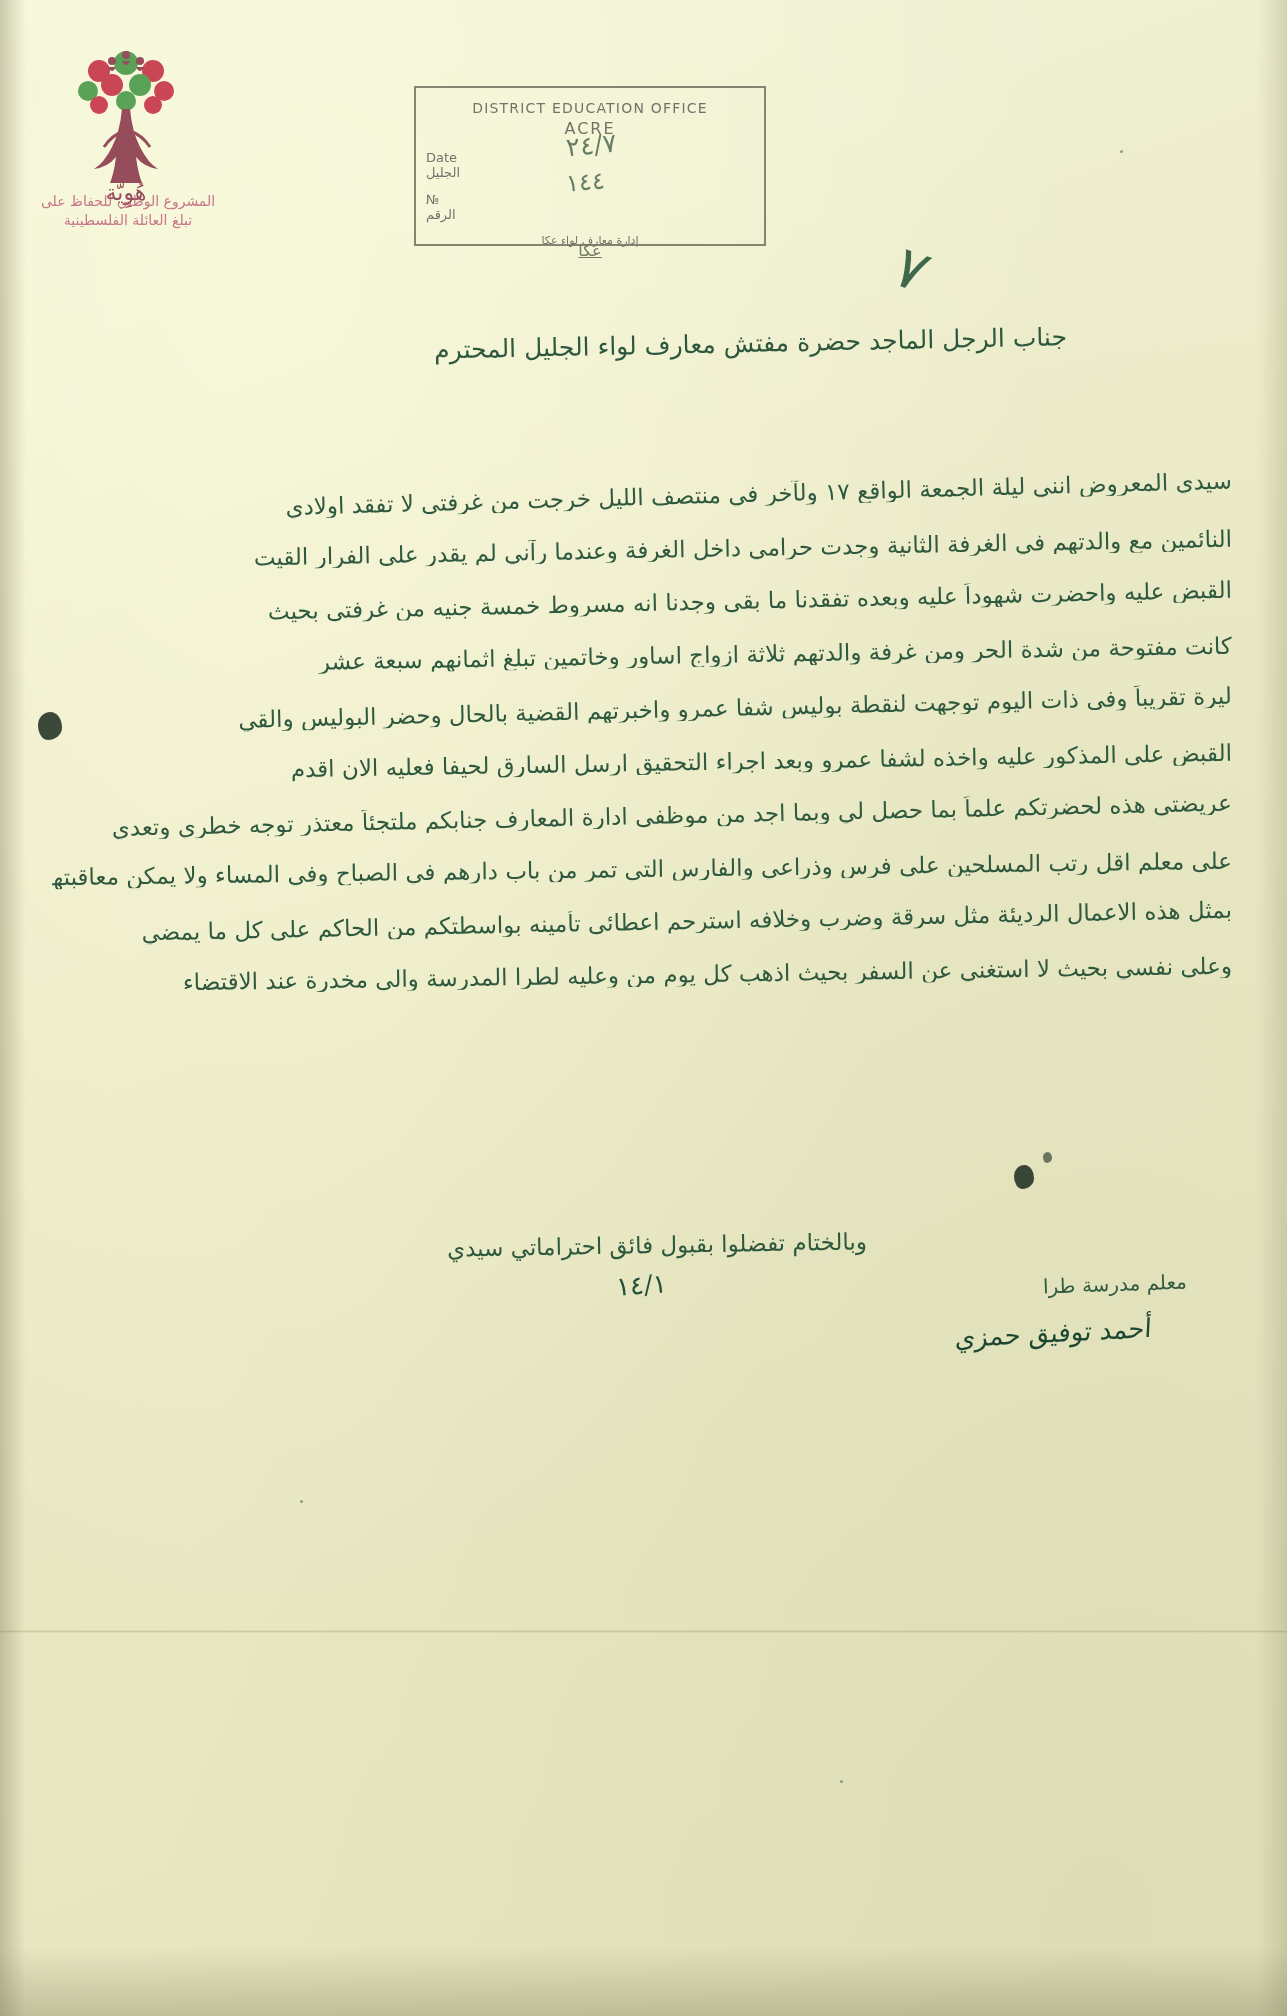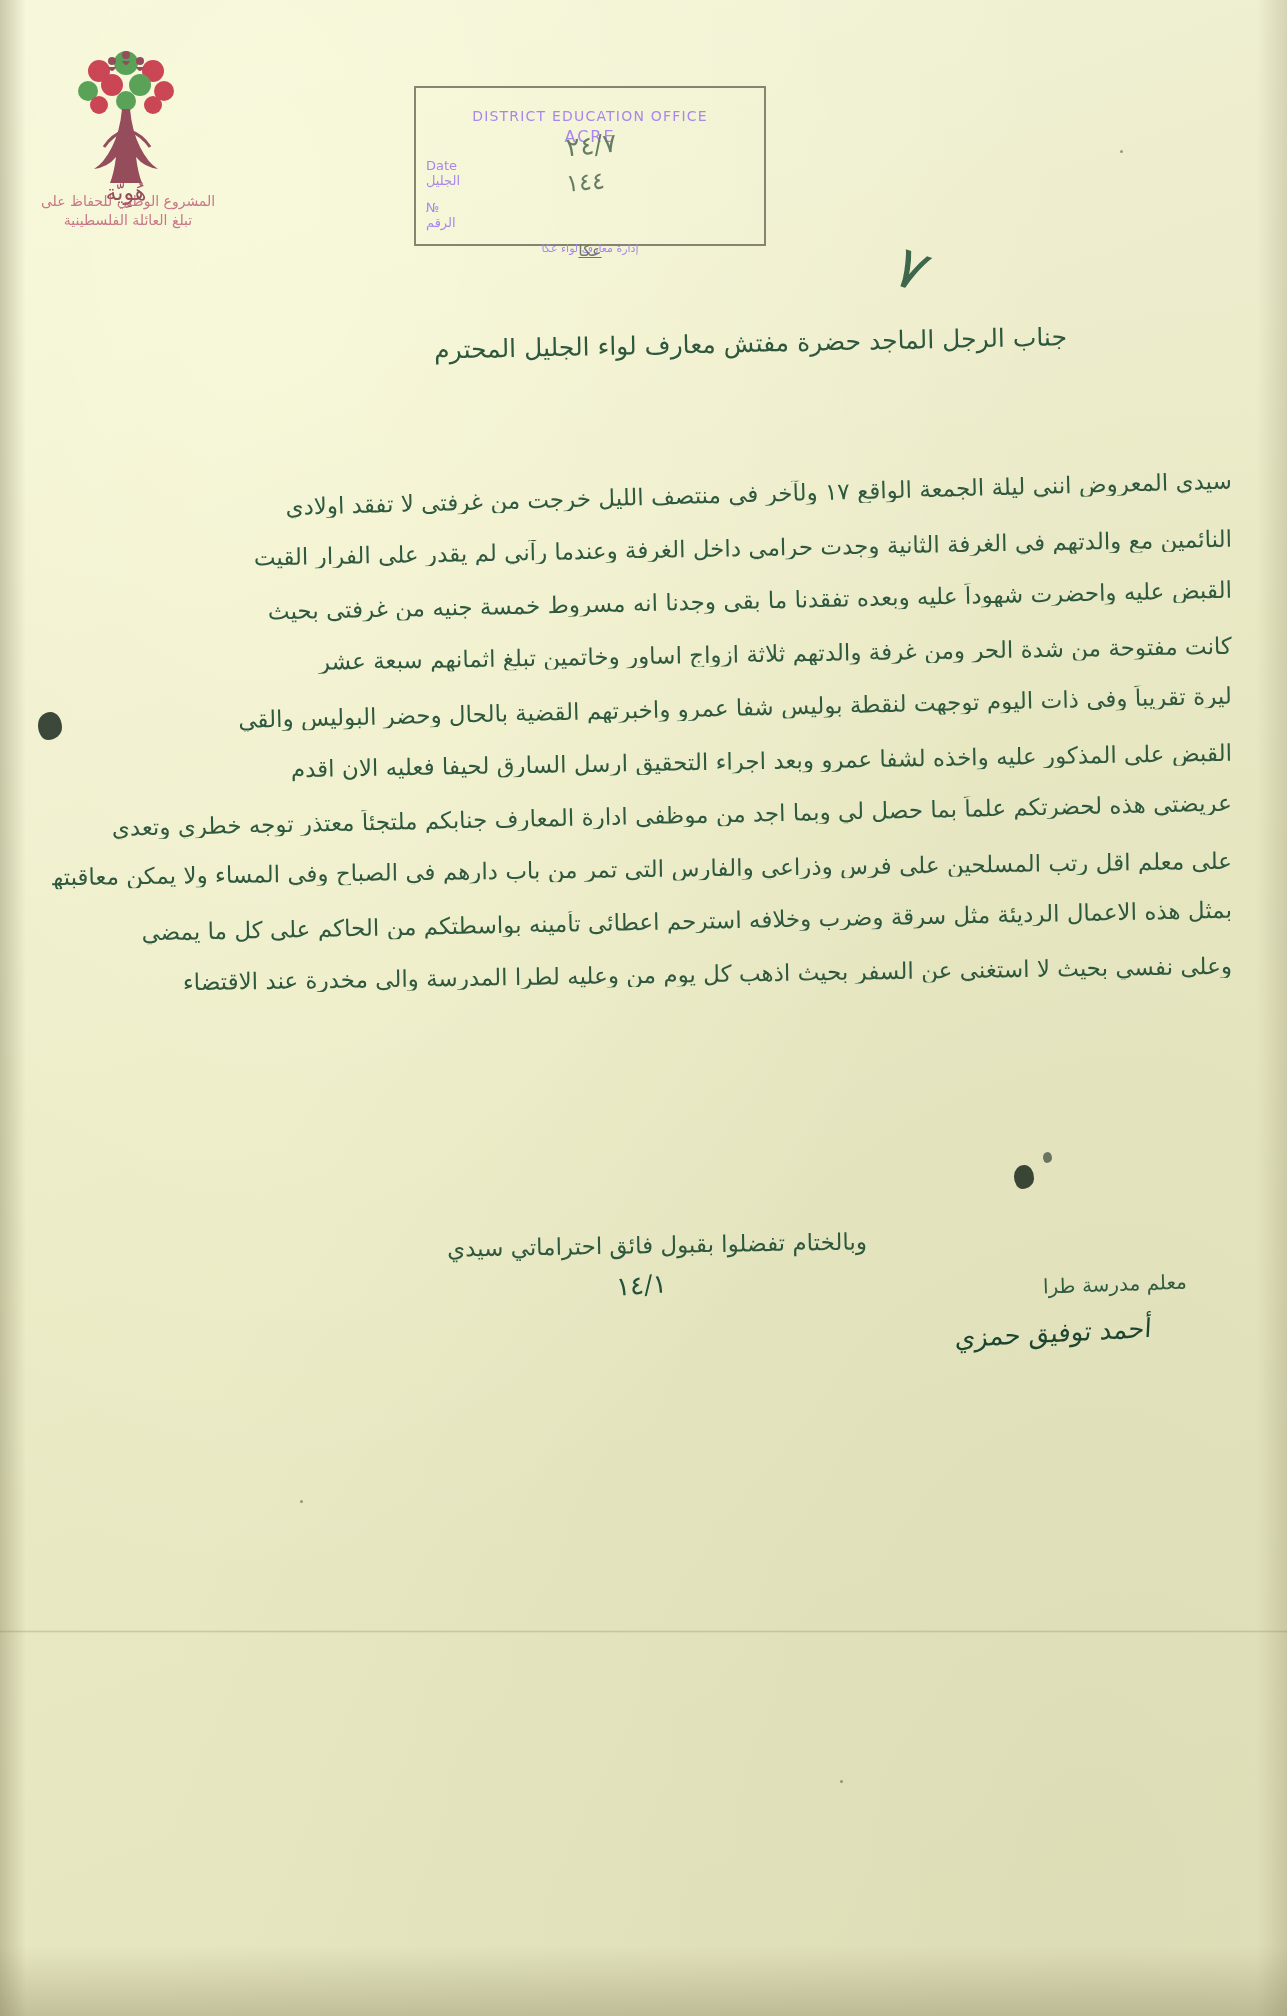--- a/index.html
+++ b/index.html
@@ -83,23 +83,23 @@
     top: 86px;
     width: 352px;
     height: 160px;
     border: 2px solid #5a5a4a;
     box-sizing: border-box;
     opacity: 0.72;
   }
   .stamp-inner {
     position: absolute;
     inset: 0;
-    padding: 20px 10px;
+    padding: 12px 10px;
     box-sizing: border-box;
-    color: #8b5cf6;
+    color: #404040;
     font-family: "DejaVu Sans", sans-serif;
   }
   .stamp-title {
     text-align: center;
     font-size: 14px;
     letter-spacing: 1.2px;
     filter: blur(0.4px);
   }
   .stamp-sub {
     text-align: center;

